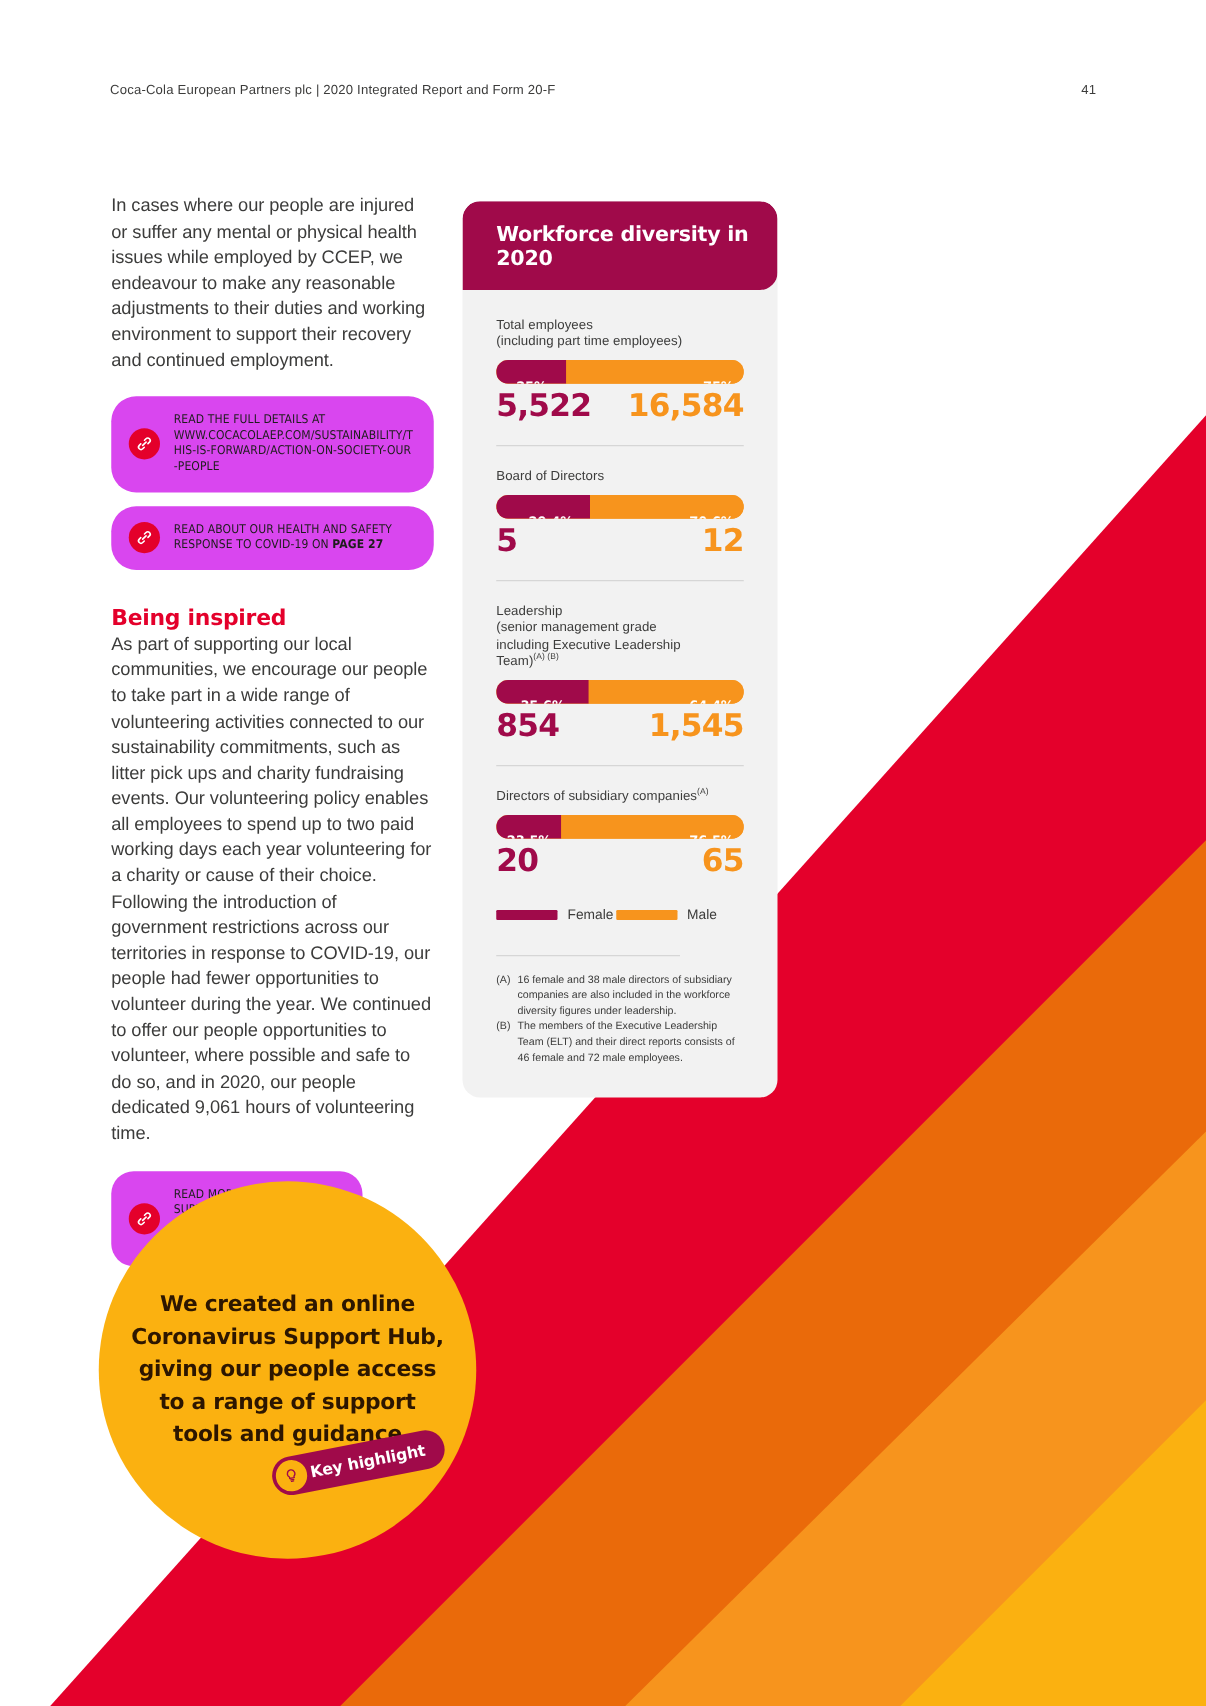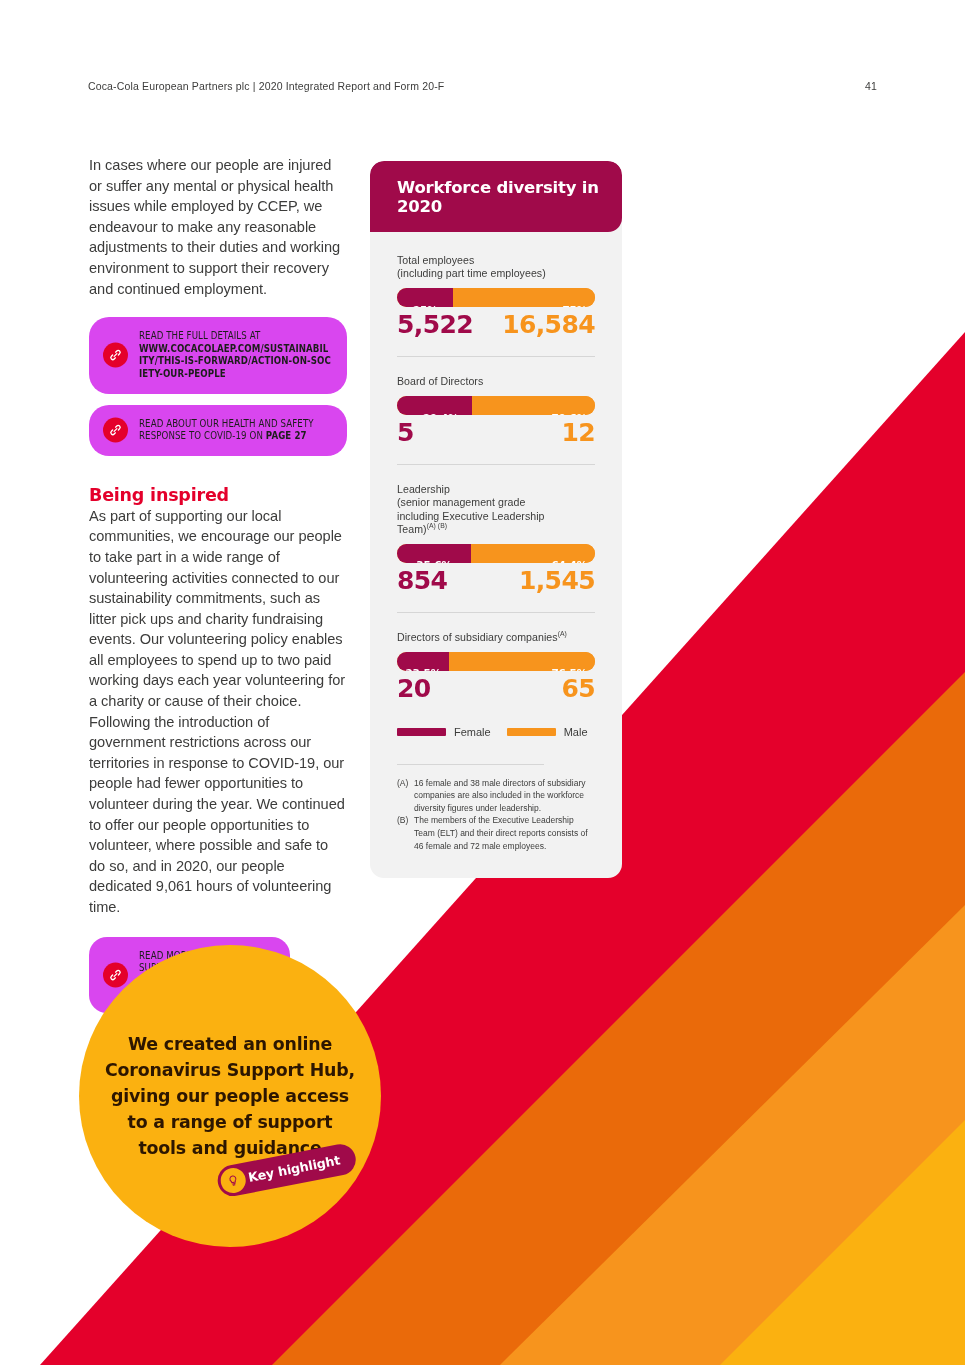--- a/index.html
+++ b/index.html
@@ -22,21 +22,21 @@
   
   #bg-art {
     position: absolute;
     inset: 0;
     z-index: 0;
   }
 
   
   .pg-header {
     position: absolute;
-    top: 80px;
+    top: 66px;
     left: 88px;
     right: 88px;
     z-index: 5;
     display: flex;
     justify-content: space-between;
     align-items: baseline;
     font-size: 10.5px;
     color: #3c3c3b;
     letter-spacing: 0.15px;
   }
@@ -93,21 +93,21 @@
   }
   .link-pill .chain-wrap svg { display: block; }
   .link-text {
     font-family: "DejaVu Sans Condensed", "DejaVu Sans", sans-serif;
     font-size: 9.6px;
     line-height: 12.6px;
     letter-spacing: 0.1px;
     color: #1d1d1b;
     text-transform: uppercase;
   }
-  .link-text .u { font-weight: bold; word-break: break-all; margin-top: 40px; }
+  .link-text .u { font-weight: normal; word-break: break-all; margin-top: 40px; }
   .link-text .pg { font-weight: bold; }
 
   
   .card {
     position: absolute;
     left: 370px;
     top: 161px;
     width: 252px;
     z-index: 6;
     background: #f2f2f2;
@@ -200,21 +200,21 @@
 
   .rule {
     height: 1px;
     background: #d6d6d6;
     margin: 16px 0 18px 0;
   }
 
   .legend {
     display: flex;
     align-items: center;
-    gap: 16px;
+    gap: 2px;
     margin-top: 22px;
     padding-bottom: 4px;
   }
   .legend .lg-item {
     display: flex;
     align-items: center;
     gap: 8px;
   }
   .legend .swatch {
     width: 49px;

